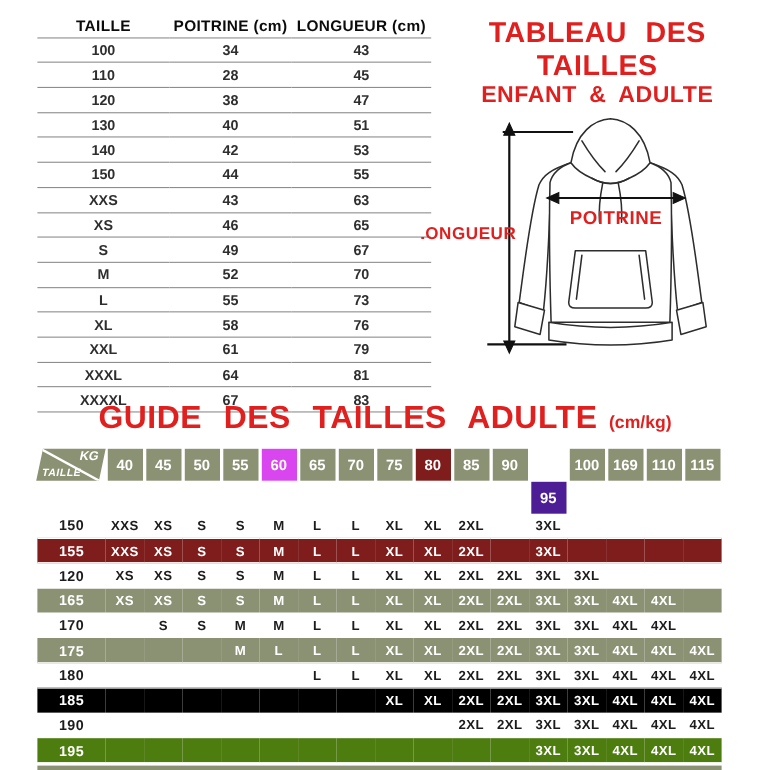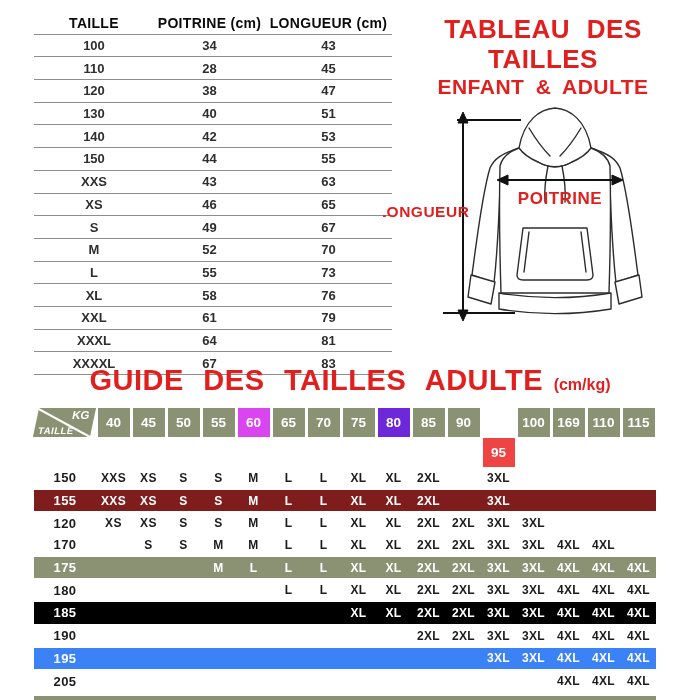--- a/index.html
+++ b/index.html
@@ -237,30 +237,30 @@
         <th>
           <div class="kgbox" style="background: rgb(138, 146, 115);">65</div>
         </th>
         <th>
           <div class="kgbox" style="background: rgb(138, 146, 115);">70</div>
         </th>
         <th>
           <div class="kgbox" style="background: rgb(138, 146, 115);">75</div>
         </th>
         <th>
-          <div class="kgbox" style="background: #6d28d9;">80</div>
+          <div class="kgbox" style="background: #7f1d1d;">80</div>
         </th>
         <th>
           <div class="kgbox" style="background: rgb(138, 146, 115);">85</div>
         </th>
         <th>
           <div class="kgbox" style="background: rgb(138, 146, 115);">90</div>
         </th>
         <th>
-          <div class="kgbox" style="background: #ef4444; margin-top: 32px;">95</div>
+          <div class="kgbox" style="background: #4c1d95; margin-top: 32px;">95</div>
         </th>
         <th>
           <div class="kgbox" style="background: rgb(138, 146, 115);">100</div>
         </th>
         <th>
           <div class="kgbox" style="background: rgb(138, 146, 115);">169</div>
         </th>
         <th>
           <div class="kgbox" style="background: rgb(138, 146, 115);">110</div>
         </th>
@@ -320,20 +320,39 @@
         <td>XL</td>
         <td>XL</td>
         <td>2XL</td>
         <td>2XL</td>
         <td>3XL</td>
         <td>3XL</td>
         <td></td>
         <td></td>
         <td></td>
       </tr>
+      <tr class="shaded" style="background: rgb(138, 146, 115);">
+        <td class="rowlabel">165</td>
+        <td>XS</td>
+        <td>XS</td>
+        <td>S</td>
+        <td>S</td>
+        <td>M</td>
+        <td>L</td>
+        <td>L</td>
+        <td>XL</td>
+        <td>XL</td>
+        <td>2XL</td>
+        <td>2XL</td>
+        <td>3XL</td>
+        <td>3XL</td>
+        <td>4XL</td>
+        <td>4XL</td>
+        <td></td>
+      </tr>
       <tr>
         <td class="rowlabel">170</td>
         <td></td>
         <td>S</td>
         <td>S</td>
         <td>M</td>
         <td>M</td>
         <td>L</td>
         <td>L</td>
         <td>XL</td>
@@ -415,21 +434,21 @@
         <td></td>
         <td></td>
         <td>2XL</td>
         <td>2XL</td>
         <td>3XL</td>
         <td>3XL</td>
         <td>4XL</td>
         <td>4XL</td>
         <td>4XL</td>
       </tr>
-      <tr class="shaded" style="background: #3b82f6;">
+      <tr class="shaded" style="background: #4d7c0f;">
         <td class="rowlabel">195</td>
         <td></td>
         <td></td>
         <td></td>
         <td></td>
         <td></td>
         <td></td>
         <td></td>
         <td></td>
         <td></td>

